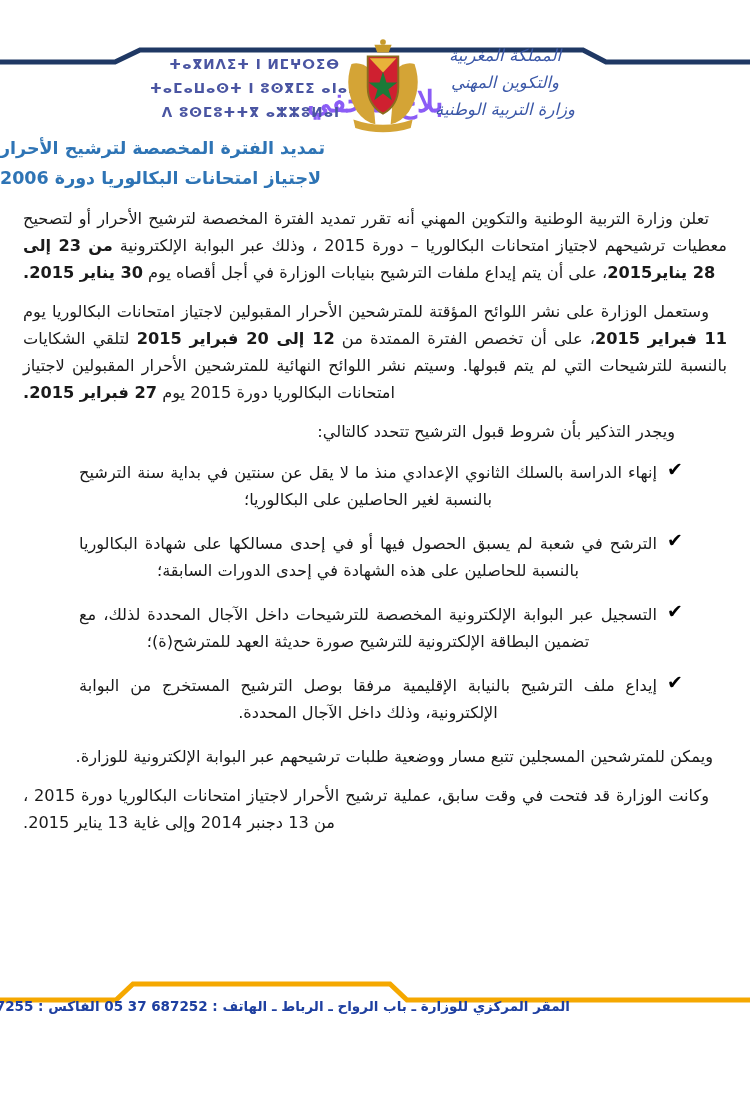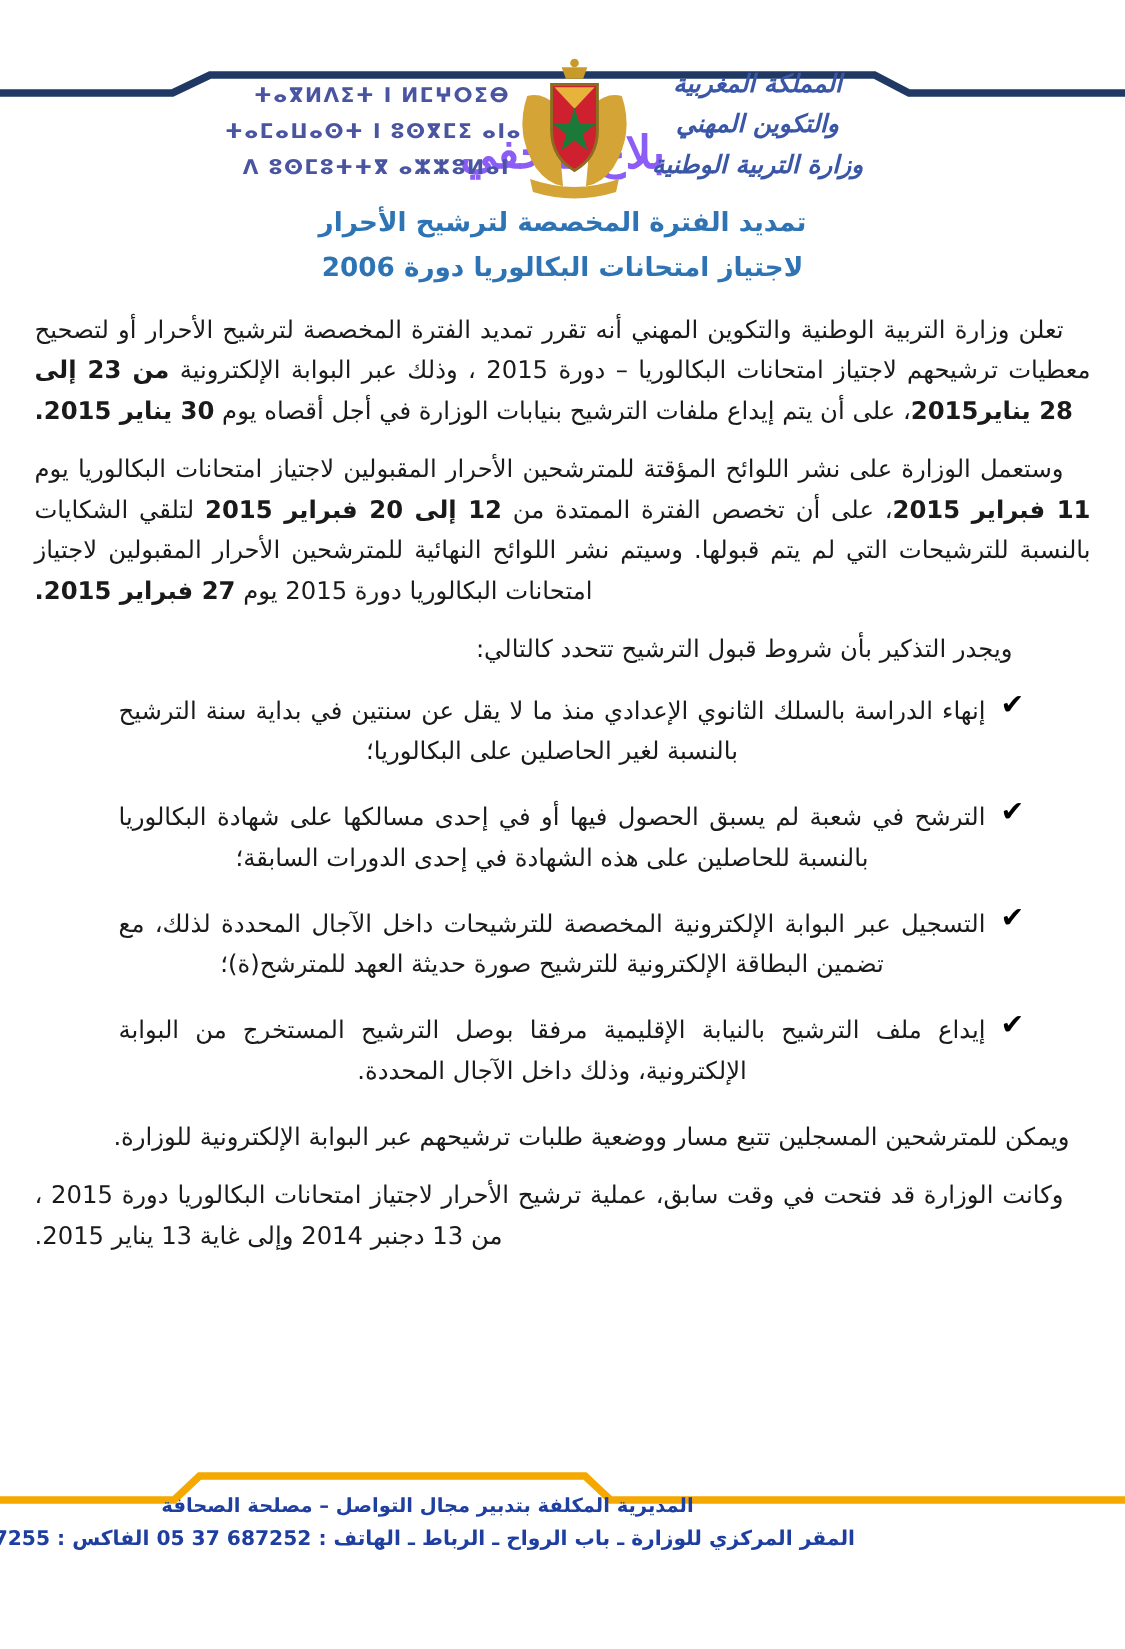--- a/index.html
+++ b/index.html
@@ -18,31 +18,31 @@
   .header{position:absolute;top:36px;left:0;width:750px;height:100px;}
   .tifinagh{
     position:absolute;top:16px;left:150px;width:190px;
     text-align:right;direction:ltr;
     color:#4a55a2;font-size:13.5px;font-weight:bold;line-height:24px;
     letter-spacing:1px;white-space:nowrap;
   }
   .emblem{position:absolute;top:0;left:340px;width:86px;height:98px;}
   .ministry{
     position:absolute;top:6px;left:420px;width:170px;
-    text-align:center;color:#3a57a7;font-weight:bold;font-style:italic;
+    text-align:center;color:#3a57a7;font-weight:normal;font-style:italic;
     font-size:16.5px;line-height:27px;white-space:nowrap;
   }
   
   .doc-title{
     margin:84px 0 0 0;text-align:center;
     font-size:30px;font-weight:bold;color:#8b5cf6;
     font-family:Liberation Serif, serif;
   }
   .doc-subtitle{
-    margin-top:14px;text-align:center;
+    margin-top:14px;text-align:left;
     color:#2e74b5;font-weight:bold;font-size:17.5px;line-height:30px;
   }
   
   .content{padding:0 23px;font-size:16.2px;line-height:27px;}
   .para{
     margin:12px 0 0 0;
     text-align:justify;text-align-last:left;
     text-indent:18px;
   }
   .para .bold{font-weight:bold;}
@@ -134,21 +134,20 @@
 
     <p class="para-plain">ويمكن للمترشحين المسجلين تتبع مسار ووضعية طلبات ترشيحهم عبر البوابة الإلكترونية للوزارة.</p>
     <p class="para">وكانت الوزارة قد فتحت في وقت سابق،  عملية ترشيح الأحرار لاجتياز امتحانات البكالوريا دورة 2015 ،  من 13 دجنبر 2014 وإلى غاية 13 يناير 2015.</p>
   </div>
 
   <svg class="band band-bottom" viewBox="0 0 750 30" aria-hidden="true">
     <path d="M0,24 H116 L133,8 H390 L407,24 H750" fill="none" stroke="#f5a800" stroke-width="5"></path>
   </svg>
 
   <div class="footer-text">
-    <div class="footer-line1">المديرية المكلفة بتدبير مجال التواصل – مصلحة الصحافة</div>
     <div class="footer-line2">
       <span>المقر المركزي للوزارة ـ باب الرواح ـ الرباط</span>
       <span>ـ الهاتف :</span>
       <span class="ltr-num">05 37 687252</span>
       <span>الفاكس :</span>
       <span class="ltr-num">0537687255</span>
     </div>
   </div>
 
 </div>

